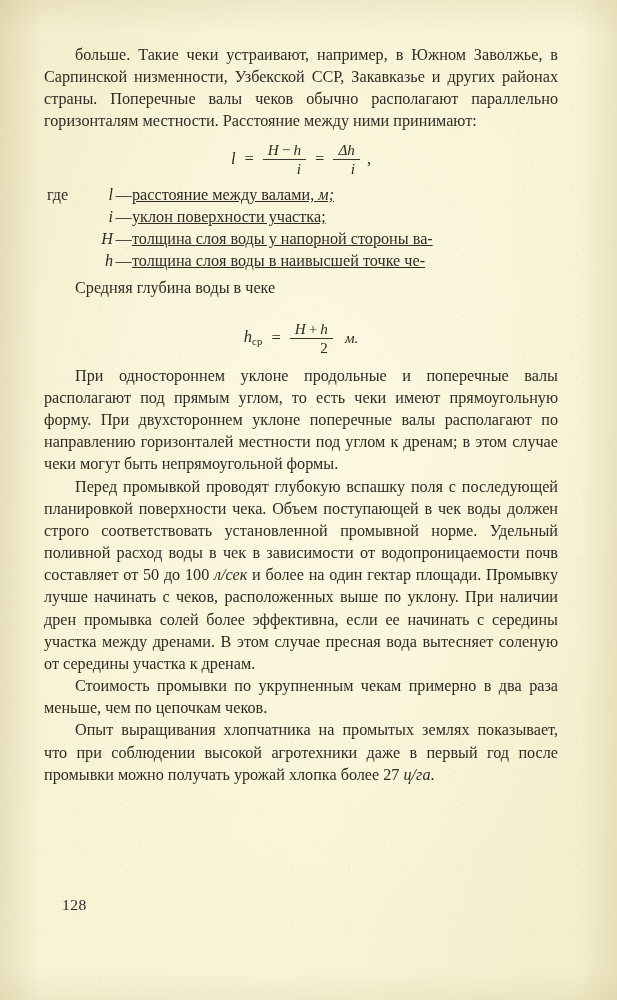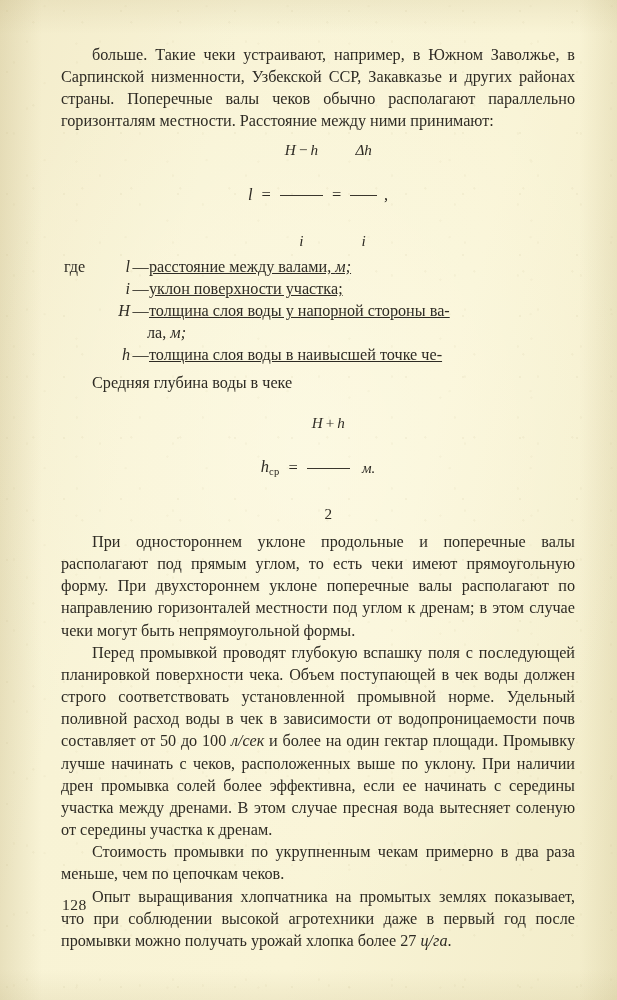--- a/index.html
+++ b/index.html
@@ -42,21 +42,21 @@
     inset: 0;
     pointer-events: none;
     background:
       linear-gradient(to right, rgba(186,170,118,.26) 0, rgba(186,170,118,0) 42px),
       linear-gradient(to left,  rgba(186,170,118,.20) 0, rgba(186,170,118,0) 38px),
       linear-gradient(to bottom,rgba(186,170,118,.16) 0, rgba(186,170,118,0) 34px),
       linear-gradient(to top,   rgba(186,170,118,.14) 0, rgba(186,170,118,0) 30px);
   }
   .textblock {
     position: absolute;
-    left: 61px;
+    left: 44px;
     top: 44px;
     width: 514px;
     color: #2e2b24;
     font-size: 16.2px;
     line-height: 22.15px;
     text-align: justify;
     text-justify: inter-word;
     -webkit-font-smoothing: none;
   }
   .para {
@@ -77,24 +77,23 @@
     display: inline-flex;
     align-items: center;
     justify-content: center;
     gap: 7px;
   }
   .var  { font-style: italic; font-family: "Liberation Serif", serif; }
   .eqs  { padding: 0 2px; }
   .frac {
     display: inline-flex;
     flex-direction: column;
-    align-items: center;
+    align-items: flex-end;
     vertical-align: middle;
     line-height: 1.06;
-    gap: 36px;
   }
   .frac .num {
     padding: 0 5px 1px 5px;
     font-size: 15.2px;
     white-space: nowrap;
   }
   .frac .bar {
     width: 100%;
     height: 1px;
     background: #3a362d;
@@ -210,21 +209,20 @@
         <span class="where-dash">—</span>
         <span class="where-def">уклон поверхности участка;</span>
       </div>
 
       <div class="where-row">
         <span class="where-kw blank">где</span>
         <span class="where-sym">H</span>
         <span class="where-dash">—</span>
         <span class="where-def">толщина слоя воды у напорной стороны ва-</span>
       </div>
-      <div class="where-cont"><span>ла, </span><span class="it">м;</span></div>
 
       <div class="where-row">
         <span class="where-kw blank">где</span>
         <span class="where-sym">h</span>
         <span class="where-dash">—</span>
         <span class="where-def">толщина слоя воды в наивысшей точке че-</span>
       </div>
 
     </div>
 

